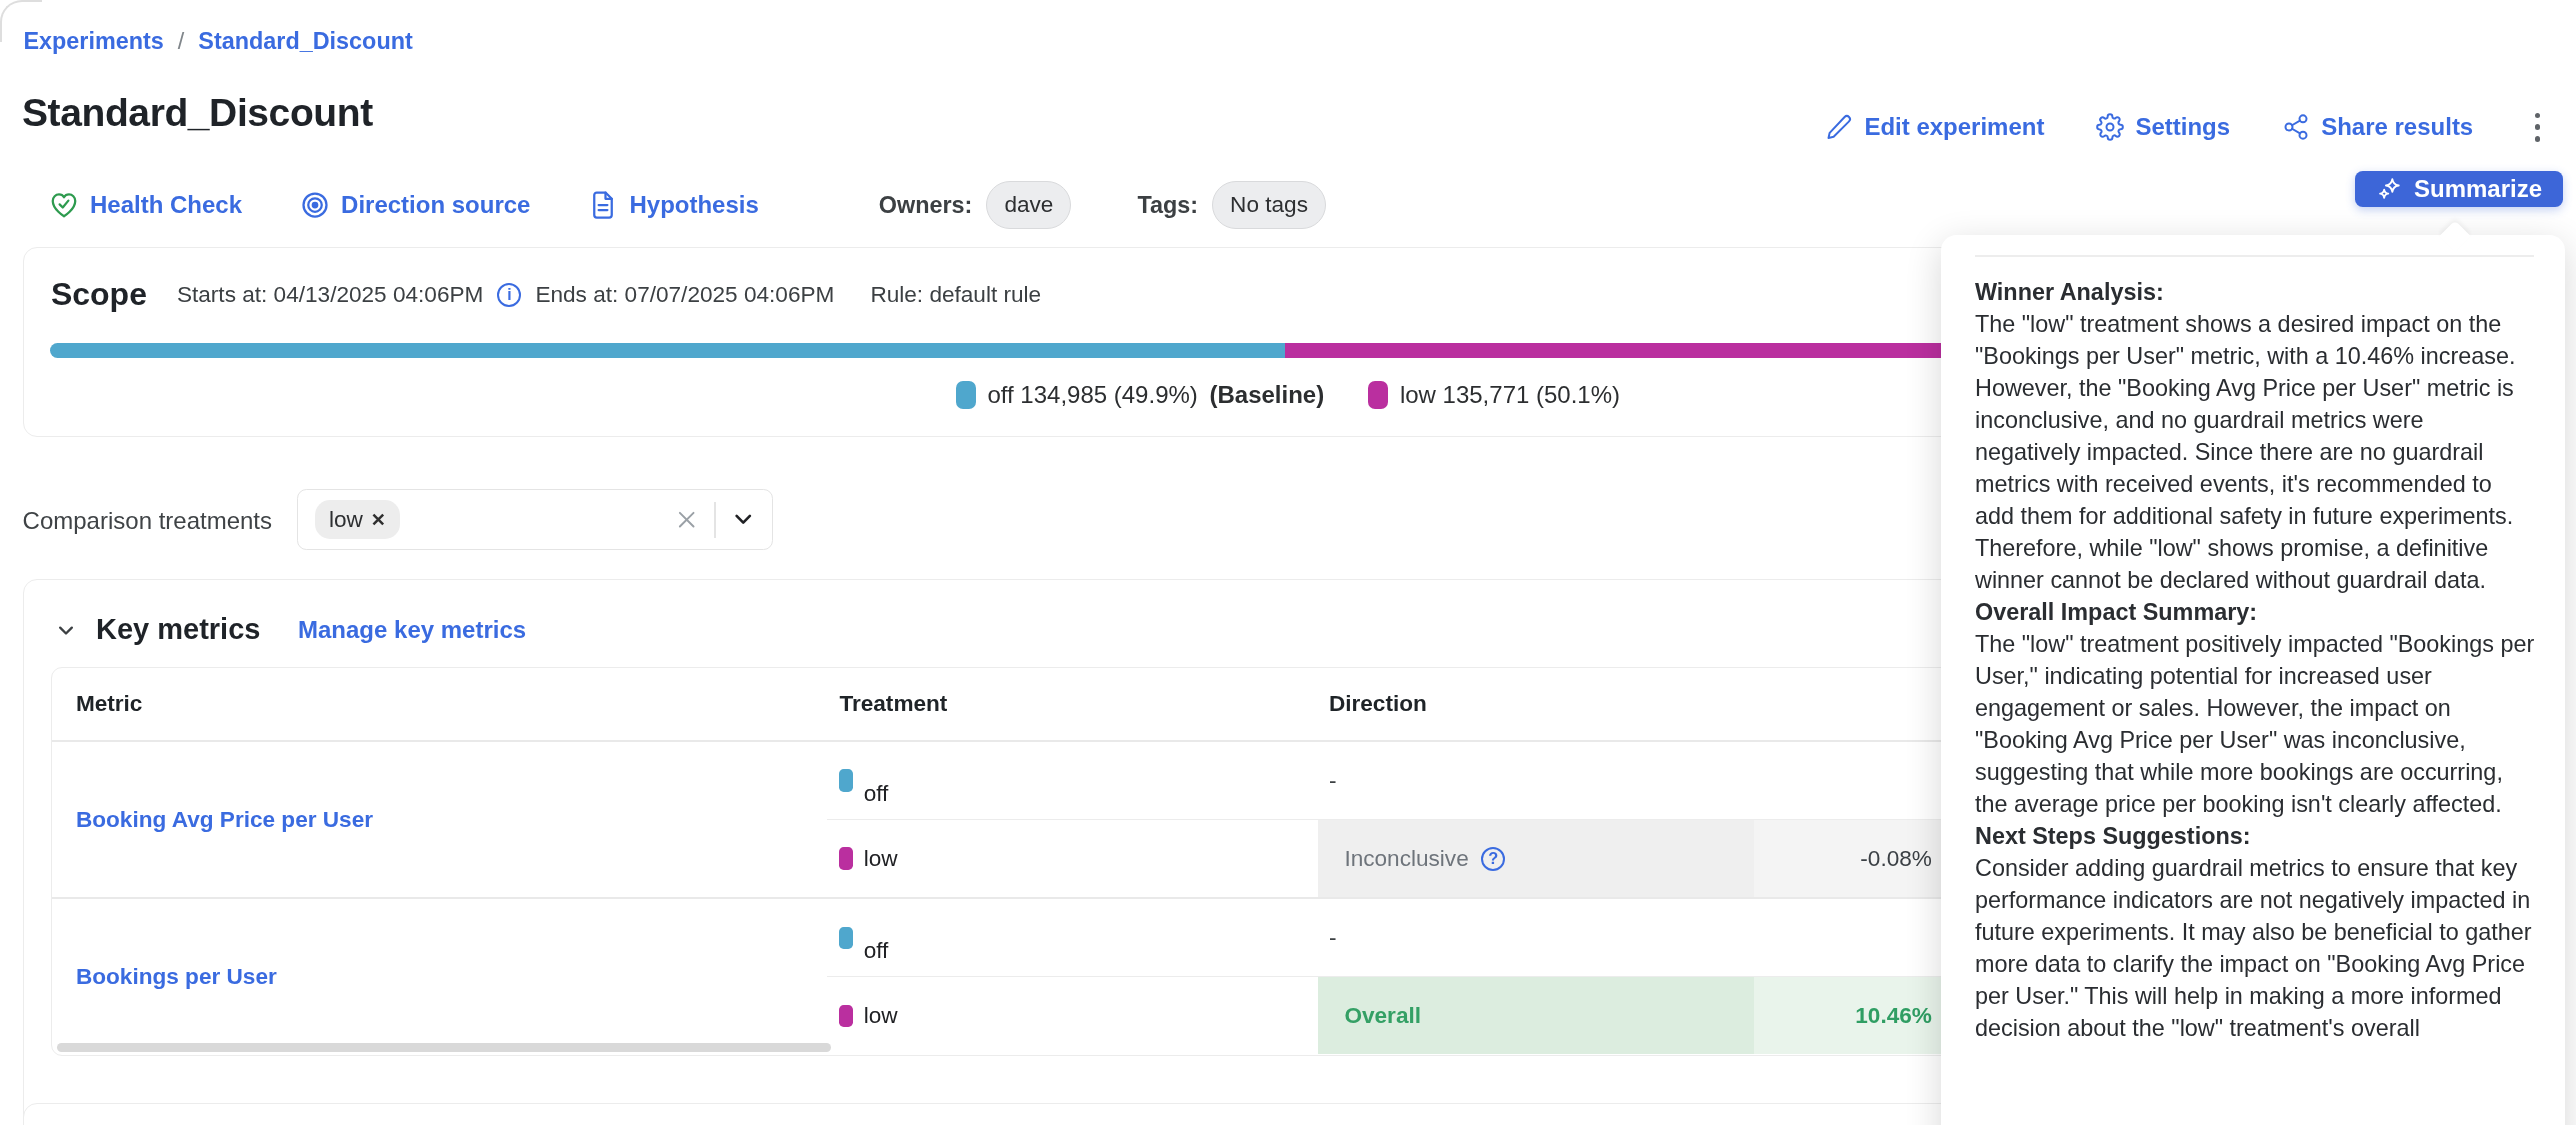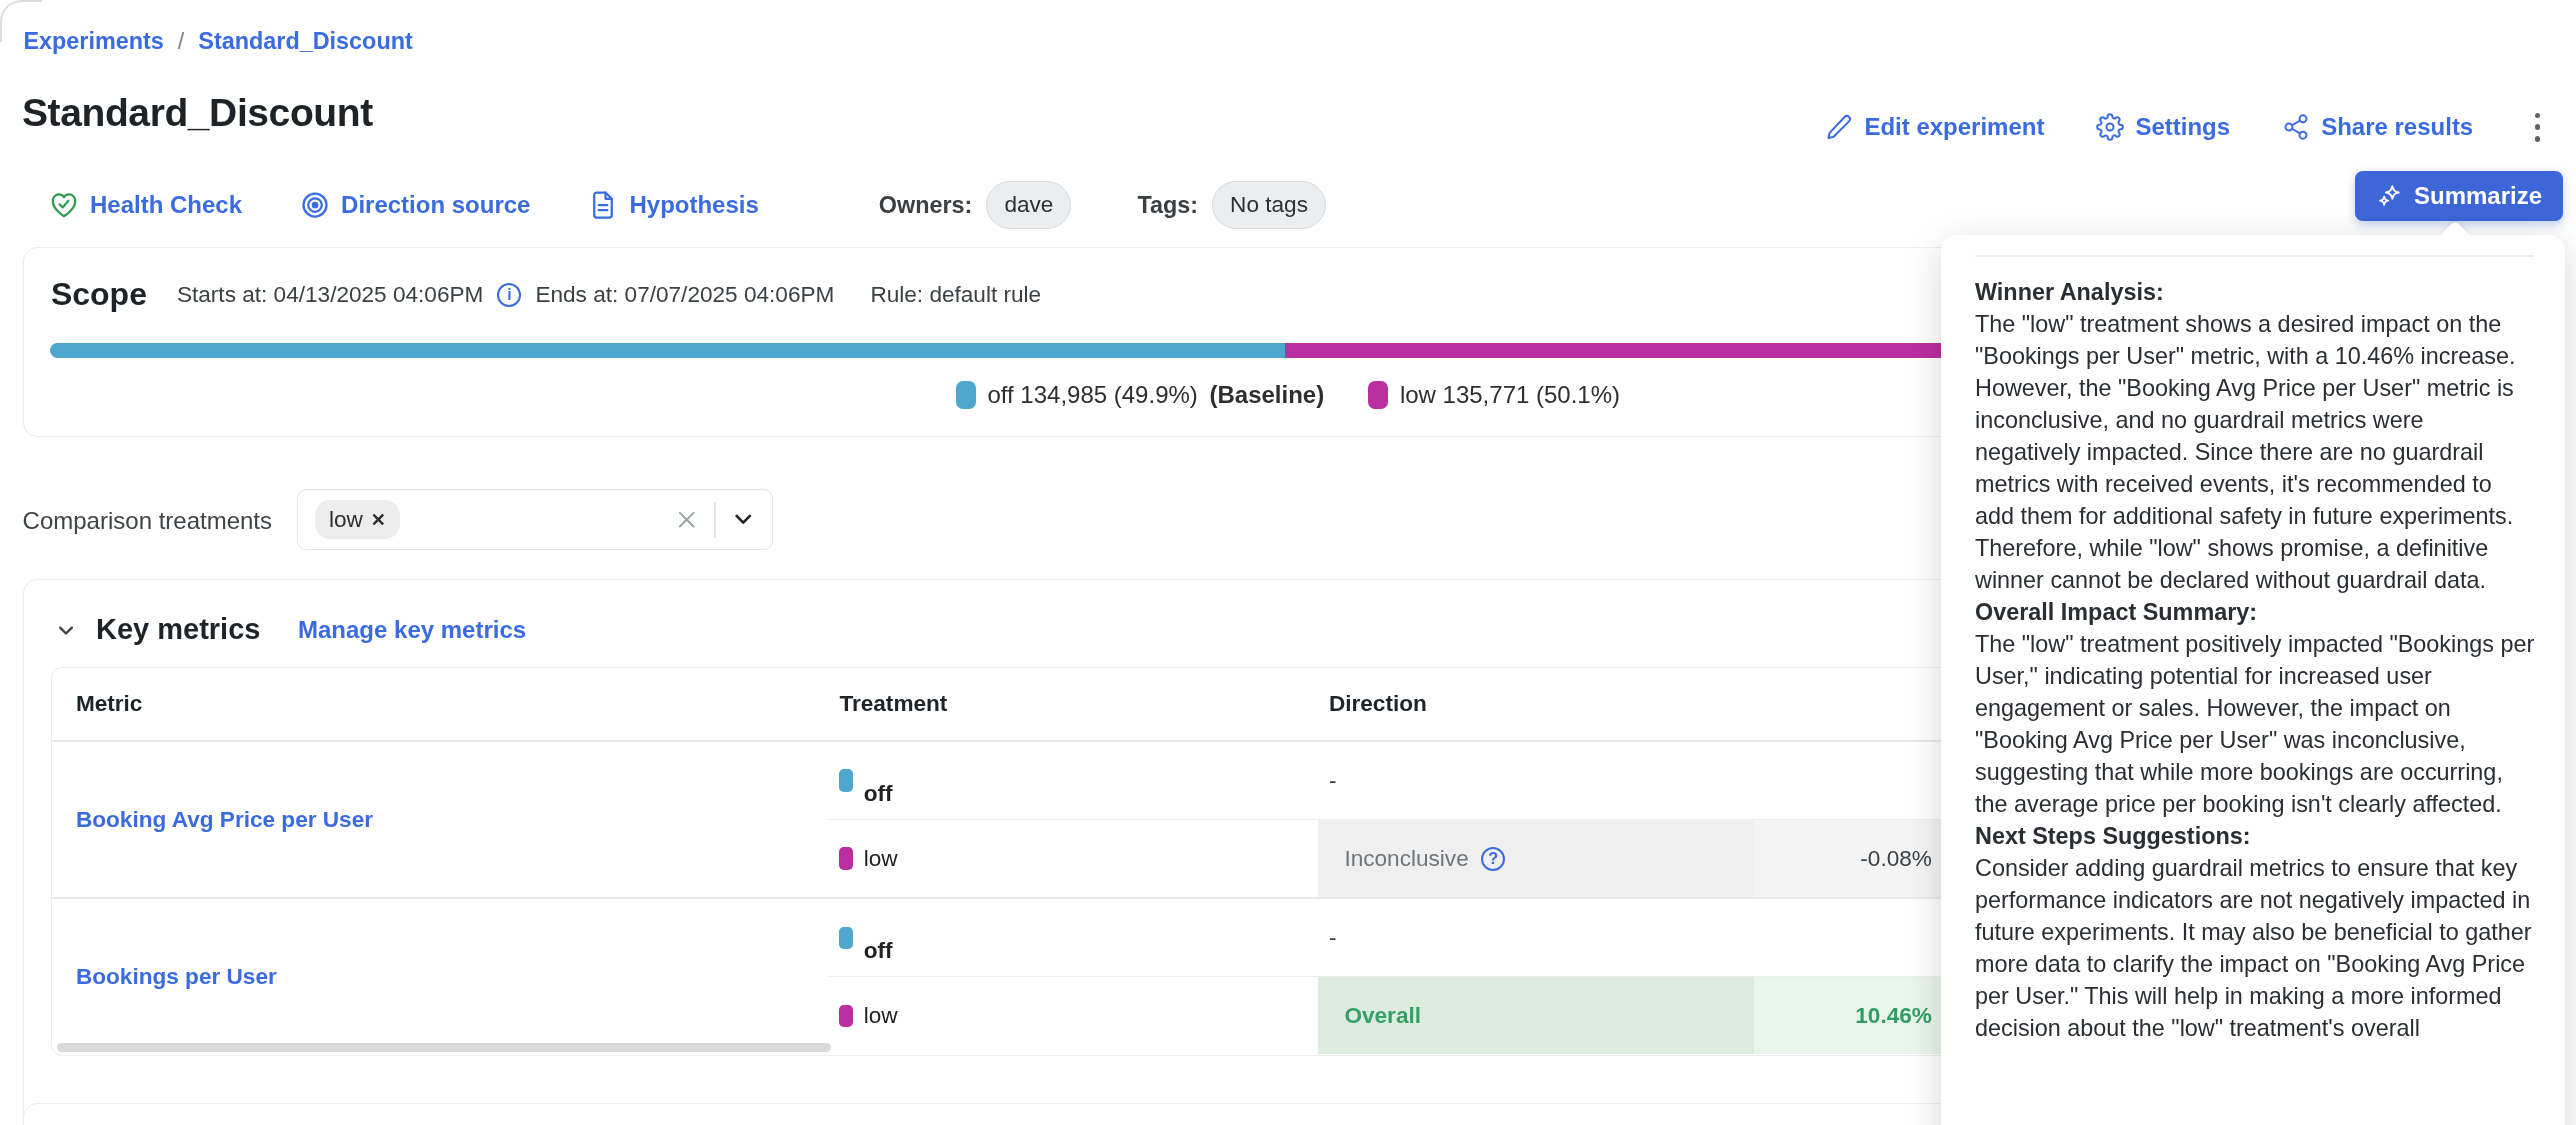--- a/index.html
+++ b/index.html
@@ -27,21 +27,21 @@
 
   
   .subheader{position:absolute;left:49px;top:181px;display:flex;align-items:center;}
   .sh-link{display:flex;align-items:center;gap:11px;color:#3A6BE0;font-size:24px;font-weight:600;margin-right:58px;}
   .sh-link svg{width:30px;height:30px;}
   .meta-label{font-size:23.4px;font-weight:700;color:#3c4043;}
   .ml-owners{margin-left:62px;} .ml-tags{margin-left:66px;}
   .pill{margin-left:14px;background:#ecedef;border:1.6px solid #d9dadc;border-radius:780px;
         padding:10px 17px;font-size:22.6px;color:#2d2f31;}
 
-  .summarize{position:absolute;left:2355px;top:171px;width:208px;height:50px;border:none;border-radius:7.8px;
+  .summarize{position:absolute;left:2355px;top:171px;width:208px;height:36px;border:none;border-radius:7.8px;
              background:#3D66D8;color:#fff;display:flex;align-items:center;justify-content:center;gap:10px;
              font-size:24px;font-weight:600;font-family:inherit;cursor:pointer;
              box-shadow:0 3.1px 9.4px rgba(61,102,216,.3);}
   .summarize svg{width:28px;height:28px;}
 
   
   .scope-card{position:absolute;left:23.4px;top:247px;width:2529px;height:190px;background:#fff;
               border:1.6px solid #ececec;border-radius:14px;}
   .scope-head{position:absolute;left:26.5px;top:28px;display:flex;align-items:center;}
   .scope-title{font-size:32px;font-weight:700;margin-right:30px;color:#1f2328;}
@@ -85,21 +85,21 @@
   .c-dir{width:436px;padding-left:11px;}
   .tgroup{display:flex;height:155px;}
   .mcell{width:775px;display:flex;align-items:center;padding-left:24px;}
   .mcell a{color:#3A6BE0;font-size:22.6px;font-weight:600;}
   .subrows{flex:1;display:flex;flex-direction:column;}
   .subrow{display:flex;flex:1;align-items:stretch;}
   .subrow + .subrow{border-top:1.6px solid #ececec;}
   .tcell{width:491px;display:flex;align-items:center;gap:11px;padding-left:12.5px;}
   .tswatch{width:13.3px;height:22.6px;border-radius:4.7px;flex:0 0 auto;}
   .tname{font-size:22.6px;color:#202124;}
-  .tname.b{font-weight:700;margin-top:27px;}
+  .tname.b{font-weight:400;margin-top:27px;}
   .dcell{width:436px;display:flex;align-items:center;padding-left:11px;font-size:22.6px;color:#3c4043;}
   .dcell.inconclusive{background:#efefef;padding-left:26.5px;color:#6e747b;gap:12.5px;}
   .dcell.desired{background:#dceddf;padding-left:26.5px;color:#34A065;font-weight:600;}
   .vcell{width:215px;display:flex;align-items:center;justify-content:flex-end;padding-right:37px;font-size:22.6px;}
   .vcell.inc{background:#f4f4f4;color:#3b4045;}
   .vcell.des{background:#e9f4eb;color:#2F9E63;font-weight:700;}
   .fill{flex:1;}
   .gdivider{height:2.3px;background:#e9e9e9;}
   .help{width:24px;height:24px;border:2.3px solid #3A6BE0;border-radius:50%;color:#3A6BE0;font-size:16.4px;
         font-weight:700;display:flex;align-items:center;justify-content:center;cursor:pointer;flex:0 0 auto;}

